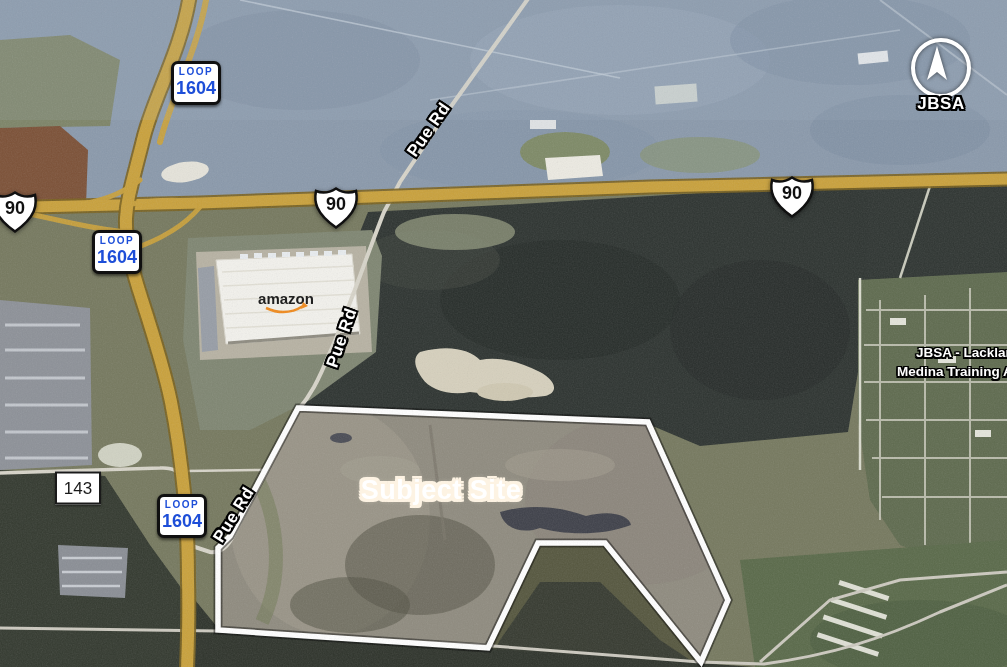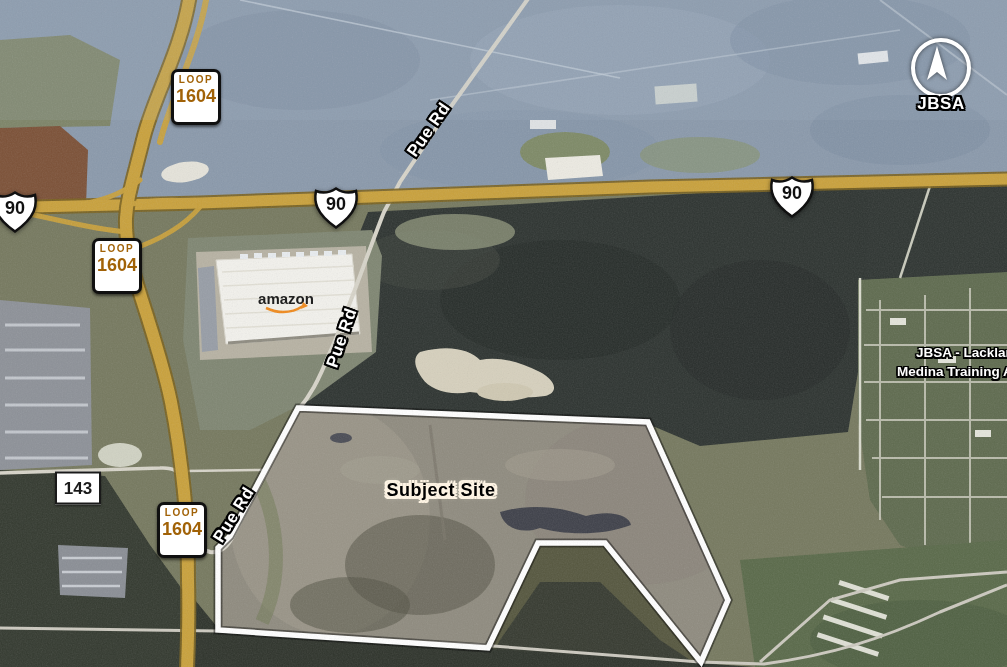--- a/index.html
+++ b/index.html
@@ -19,38 +19,37 @@
     -2px 0 0 #000,2px 0 0 #000,
     -2px 2px 0 #000,0 2px 0 #000,2px 2px 0 #000;}
   .o-black-sm{color:#fff;text-shadow:
     -1.5px -1.5px 0 #000,0 -1.5px 0 #000,1.5px -1.5px 0 #000,
     -1.5px 0 0 #000,1.5px 0 0 #000,
     -1.5px 1.5px 0 #000,0 1.5px 0 #000,1.5px 1.5px 0 #000;}
 
   .pue{font-size:17px;letter-spacing:.5px;}
 
   .subject{
-    font-size:18px;letter-spacing:.5px;color:#000000;
+    font-size:27px;letter-spacing:.5px;color:#ffffff;
     text-shadow:
       -3px -3px 0 #fdf3e3,0 -3px 0 #fdf3e3,3px -3px 0 #fdf3e3,
       -3px 0 0 #fdf3e3,3px 0 0 #fdf3e3,
       -3px 3px 0 #fdf3e3,0 3px 0 #fdf3e3,3px 3px 0 #fdf3e3,
       0 0 6px #fdf3e3;
   }
 
   
   .shield-loop{
     position:absolute;width:44px;background:#fff;border:3px solid #101010;
-    border-radius:7px;text-align:center;color:#a16207;
+    border-radius:7px;text-align:center;color:#1d4ed8;
     box-shadow:0 1px 3px rgba(0,0,0,.55);
     transform:translate(-50%,-50%);
-    margin-top:14px;
   }
   .shield-loop .t{font-size:10px;font-weight:bold;letter-spacing:1.5px;padding-top:3px;line-height:1;}
-  .shield-loop .n{font-size:18px;font-weight:bold;line-height:1.05;padding:2px 0 16px;text-align:center;}
+  .shield-loop .n{font-size:18px;font-weight:bold;line-height:1.05;padding:2px 0 4px;text-align:center;}
   .us-shield{position:absolute;width:48px;height:44px;transform:translate(-50%,-50%);
     filter:drop-shadow(0 1px 2px rgba(0,0,0,.5));}
   .us-shield svg{position:absolute;left:0;top:0;}
   .us-shield .num{position:absolute;left:0;top:8px;width:100%;text-align:center;
     font-size:18px;font-weight:bold;color:#101010;}
   .rect-shield{
     position:absolute;width:42px;height:29px;background:#fff;border:2px solid #1a1a1a;
     display:flex;align-items:center;justify-content:center;
     font-size:17px;color:#1a1a1a;font-weight:normal;
     transform:translate(-50%,-50%);box-shadow:0 1px 2px rgba(0,0,0,.45);
@@ -285,21 +284,21 @@
     </svg>
     <div class="num">90</div>
   </div>
   <div class="us-shield" style="left:792px;top:197px;">
     <svg width="48" height="44" viewBox="0 0 48 44">
       <path d="M4,5 C11,8 17,7 24,2.5 C31,7 37,8 44,5 C46,15 45,27 24,41.5 C3,27 2,15 4,5 Z" fill="#fff" stroke="#101010" stroke-width="2.5"></path>
     </svg>
     <div class="num">90</div>
   </div>
 
-  <div class="rect-shield" style="left:78px;top:488px;font-weight:bold;">
+  <div class="rect-shield" style="left:78px;top:488px;">
     <span>143</span>
   </div>
 
   <div class="lbl subject center" style="left:441px;top:490px;">Subject Site</div>
 
   <div class="lbl jbsa o-black-sm" style="left:916px;top:344px;">JBSA - Lackland</div>
   <div class="lbl jbsa o-black-sm" style="left:897px;top:363px;">Medina Training A</div>
 
   <div class="north-circle" style="left:941px;top:68px;">
     <svg width="44" height="44" viewBox="0 0 44 44" style="position:absolute;left:0;top:0;">

